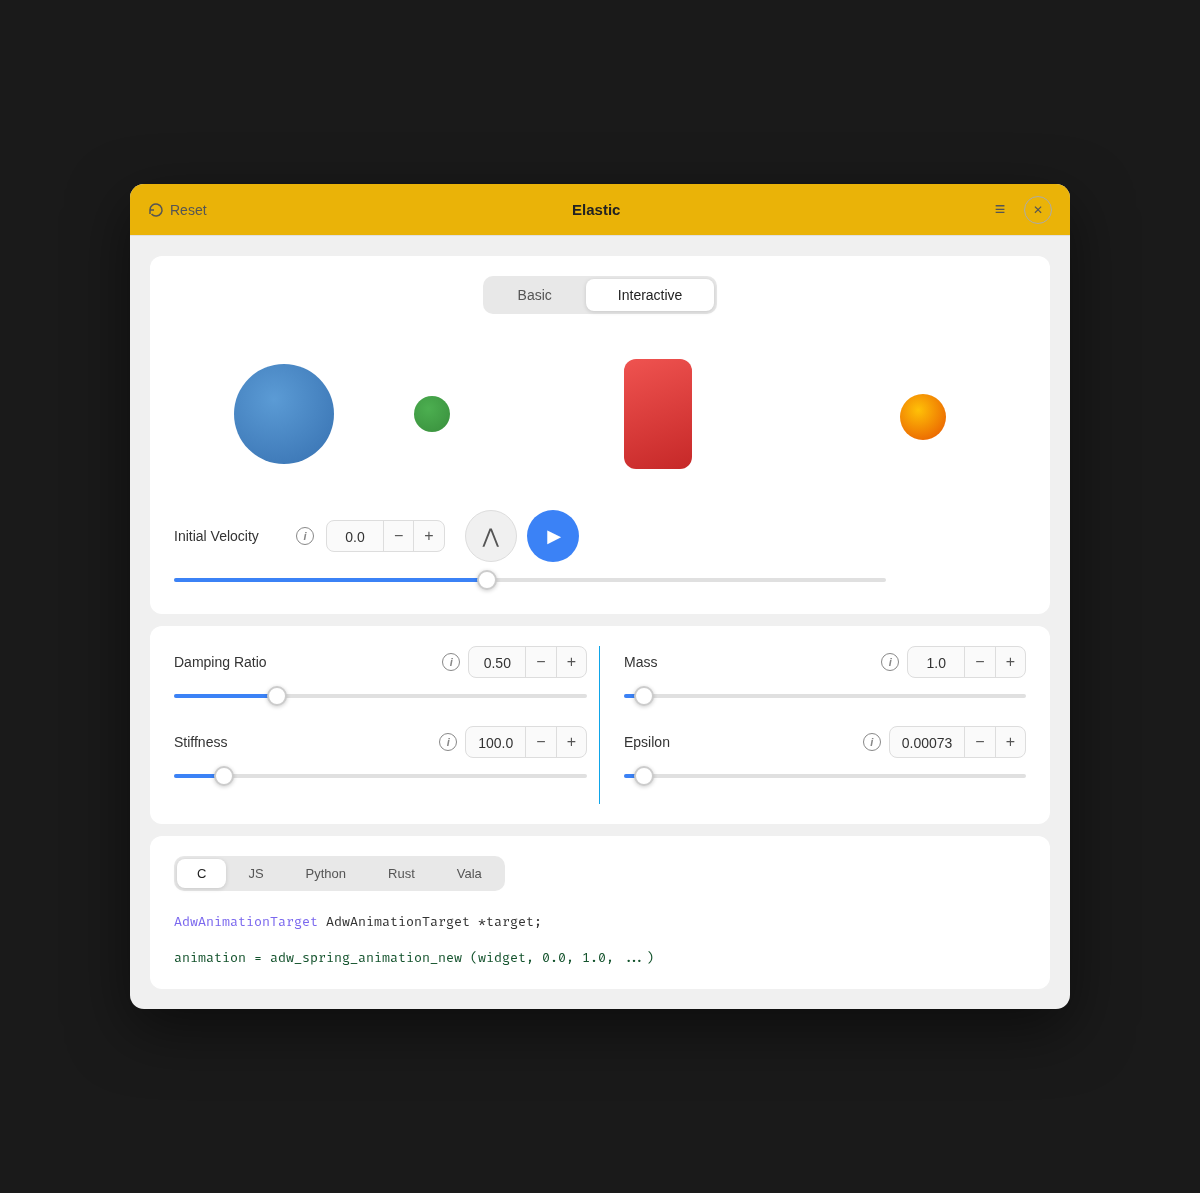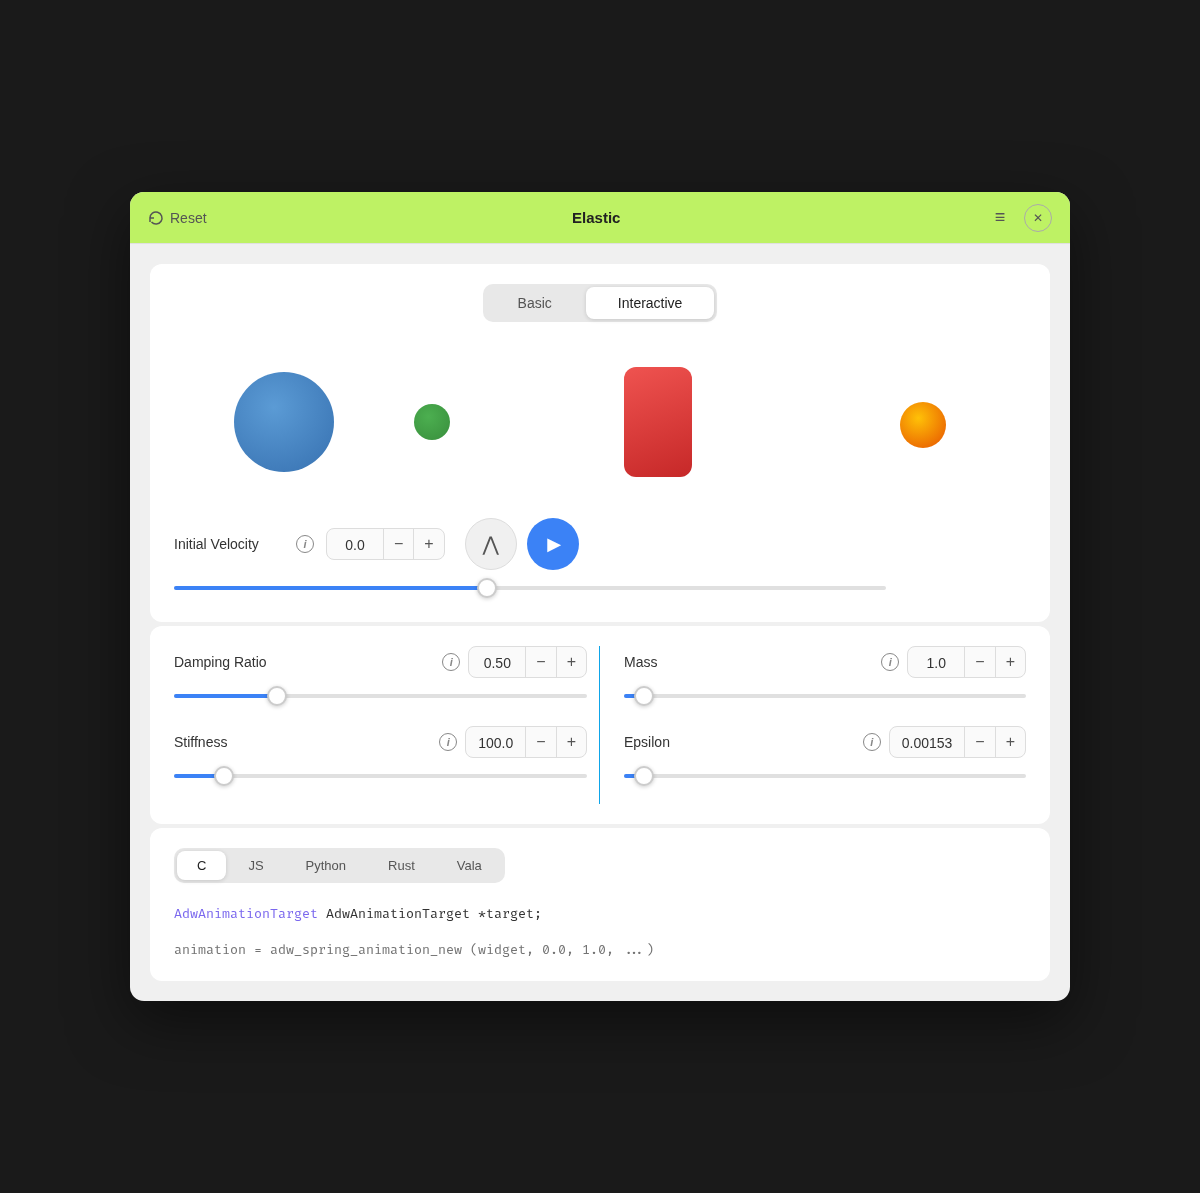--- a/index.html
+++ b/index.html
@@ -17,21 +17,21 @@
       border-radius: 14px;
       overflow: hidden;
       box-shadow: 0 20px 60px rgba(0,0,0,0.5);
     }
     .titlebar {
       display: flex;
       align-items: center;
       justify-content: space-between;
       padding: 0 18px;
       height: 52px;
-      background: #bef264;
+      background: #eab308;
       border-bottom: 1px solid #e0e0e0;
     }
     .titlebar-left {
       display: flex;
       align-items: center;
       gap: 6px;
       color: #555;
       font-size: 14px;
       cursor: pointer;
     }
@@ -61,21 +61,21 @@
     .titlebar-btn.close {
       border: 1.5px solid #aaa;
       border-radius: 50%;
       color: #555;
       font-size: 13px;
     }
     .content {
       padding: 20px;
       display: flex;
       flex-direction: column;
-      gap: 4px;
+      gap: 12px;
     }
     .card {
       background: #fff;
       border-radius: 12px;
       padding: 20px;
     }
     
     .card-preview {
       padding: 20px 24px 24px;
     }
@@ -473,21 +473,21 @@
             </div>
           </div>
 
           <div class="param-row" style="margin-top:20px;">
             <div class="param-header">
               <span class="param-label">Epsilon</span>
               <div class="info-icon">
                 <span>i</span>
               </div>
               <div class="number-control">
-                <span class="number-value">0.00153</span>
+                <span class="number-value">0.00073</span>
                 <button class="num-btn">−</button>
                 <button class="num-btn">+</button>
               </div>
             </div>
             <div class="slider-container">
               <div class="slider-track">
                 <div class="slider-fill" style="width:5%;"></div>
                 <div class="slider-thumb" style="left:5%;"></div>
               </div>
             </div>
@@ -506,19 +506,19 @@
         <button class="code-tab">Vala</button>
       </div>
 
       <div class="code-block">
         <span class="code-line">
           <span class="code-type">AdwAnimationTarget</span>
           <span style="color:#333;">AdwAnimationTarget *target;</span>
         </span>
         <span class="code-empty"></span>
         <span class="code-line">
-          <span style="color:#737373;margin-top:6px;">animation = adw_spring_animation_new (widget, 0.0, 1.0, ...)</span>
+          <span style="color:#14532d;margin-top:6px;">animation = adw_spring_animation_new (widget, 0.0, 1.0, ...)</span>
         </span>
       </div>
     </div>
 
   </div>
 </div>
 
 </body></html>

